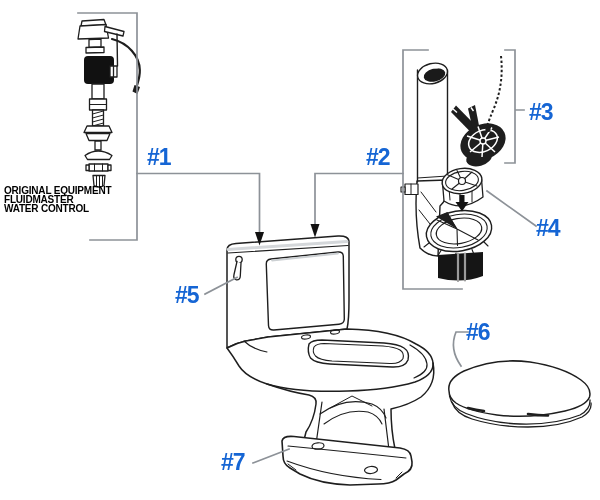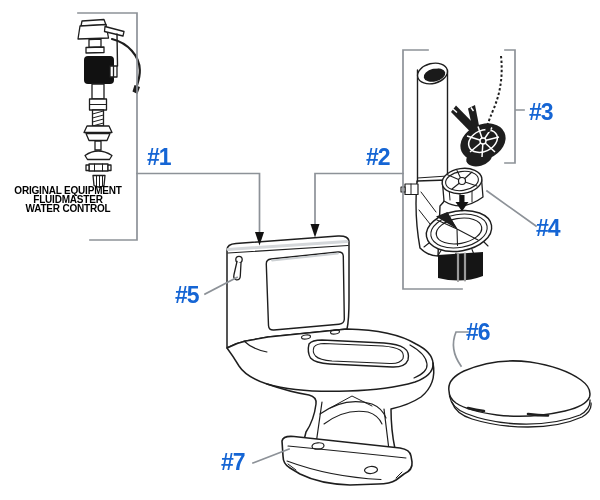--- a/index.html
+++ b/index.html
@@ -8,21 +8,21 @@
   #art{position:absolute;left:0;top:0;}
   .lbl{position:absolute;font-weight:700;font-size:23px;line-height:1;color:#1565d4;
        letter-spacing:-1px;white-space:nowrap;}
   #lbl-1{left:147px;top:146px;}
   #lbl-2{left:366px;top:146px;}
   #lbl-3{left:529px;top:101px;}
   #lbl-4{left:536px;top:217px;}
   #lbl-5{left:175px;top:284px;}
   #lbl-6{left:466px;top:321px;}
   #lbl-7{left:221px;top:451px;}
-  #caption{position:absolute;left:4px;top:186px;width:128px;text-align:center;
+  #caption{position:absolute;left:4px;top:186px;width:128px;
            font-weight:700;font-size:10px;line-height:9px;letter-spacing:-0.2px;color:#000;}
   #caption div{white-space:nowrap;}
 </style>
 </head>
 <body>
 
 <div id="stage">
 
 <svg id="art" width="600" height="500" viewBox="0 0 600 500">
 

